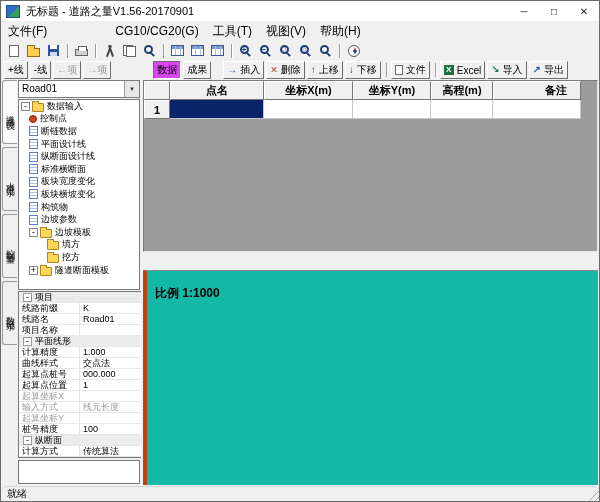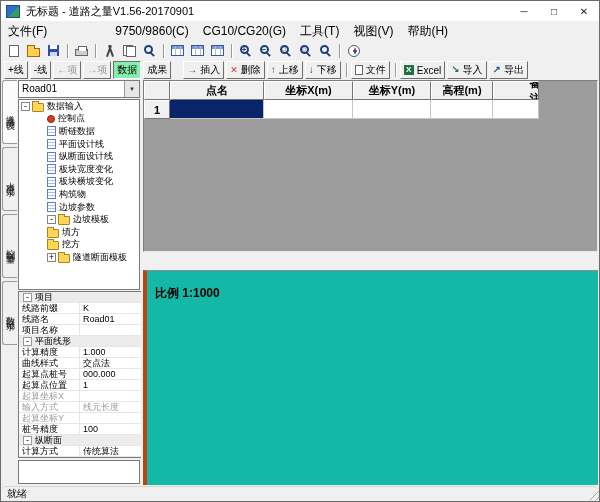--- a/index.html
+++ b/index.html
@@ -43,21 +43,21 @@
 .mag.win::before{content:"□";position:absolute;left:-1px;top:-2px;width:7px;text-align:center;font-size:6px;color:#1f3f7a;line-height:9px;}
 .mag.ext::before{content:"◇";position:absolute;left:-1px;top:-2px;width:7px;text-align:center;font-size:6px;color:#1f3f7a;line-height:9px;}
 .i-grid{width:13px;height:11px;border:1px solid #39589c;background-image:linear-gradient(to right,transparent 3px,#a9bfe2 3px,#a9bfe2 4px,transparent 4px,transparent 8px,#a9bfe2 8px,#a9bfe2 9px,transparent 9px),linear-gradient(#7b9ad0 0 3px,#fff 3px);}
 .i-compass{position:relative;width:12px;height:12px;border:1px solid #555;border-radius:50%;background:#fff;}
 .i-compass::before{content:"";position:absolute;left:4px;top:1px;border-left:2px solid transparent;border-right:2px solid transparent;border-bottom:5px solid #c23a2b;}
 .i-compass::after{content:"";position:absolute;left:4px;bottom:1px;border-left:2px solid transparent;border-right:2px solid transparent;border-top:5px solid #2c4f9e;}
 
 
 .toolbar2{position:absolute;left:0;top:59px;right:0;height:20px;background:#f0f0f0;display:flex;align-items:center;padding-left:3px;}
 .btn{height:18px;background:#f0f0f0;border:1px solid;border-color:#fff #6e6e6e #6e6e6e #fff;font-size:10px;display:flex;align-items:center;padding:0 3px;margin-right:2px;white-space:nowrap;flex:none;}
-.btn.pressed{border-color:#6e6e6e #fff #fff #6e6e6e;background:#86efac;}
+.btn.pressed{border-color:#6e6e6e #fff #fff #6e6e6e;background:#d946ef;margin-left:40px;}
 .btn.dis{color:#9b9b9b;}
 .grpgap{width:10px;flex:none;}
 .bi{display:inline-block;margin-right:3px;line-height:1;}
 .bi-insert::before{content:"→";color:#1d4ea0;font-weight:700;font-size:10px;}
 .bi-delete::before{content:"✕";color:#c23a2b;font-weight:700;font-size:9px;}
 .bi-up::before{content:"↑";color:#1d4ea0;font-weight:700;font-size:10px;}
 .bi-down::before{content:"↓";color:#1d4ea0;font-weight:700;font-size:10px;}
 .bi-file{width:8px;height:10px;background:#fff;border:1px solid #666;}
 .bi-excel{position:relative;width:10px;height:10px;background:#1e7145;}
 .bi-excel::before{content:"X";position:absolute;left:0;top:0;width:10px;text-align:center;color:#fff;font-size:8px;line-height:10px;font-weight:700;}
@@ -74,21 +74,21 @@
 
 
 .left-panel{position:absolute;left:16px;top:0;width:124px;bottom:0;background:#f0f0f0;}
 .combo{position:absolute;left:1px;top:0;width:122px;height:18px;background:#fff;border:1px solid #7a7a7a;display:flex;}
 .combo-text{flex:1;font-size:10px;line-height:16px;padding-left:3px;overflow:hidden;}
 .combo-arrow{width:15px;background:#e6e6e6;border-left:1px solid #9a9a9a;display:flex;align-items:center;justify-content:center;flex:none;}
 .combo-arrow::before{content:"▼";font-size:6px;color:#333;}
 
 .tree{position:absolute;left:1px;top:19px;width:122px;height:191px;background:#fff;border:1px solid #7a7a7a;overflow:hidden;font-size:9px;}
 .trow{display:flex;align-items:center;height:12.6px;white-space:nowrap;padding-left:2px;}
-.trow.lv1{padding-left:28px;align-items:center;}
+.trow.lv1{padding-left:10px;align-items:center;}
 .trow.lv2{padding-left:28px;}
 .exp{width:9px;height:9px;border:1px solid #848484;background:#fff;text-align:center;margin-right:2px;flex:none;position:relative;}
 .exp.minus::before{content:"-";position:absolute;left:0;top:-1px;width:7px;font-size:9px;line-height:9px;text-align:center;}
 .exp.plus::before{content:"+";position:absolute;left:0;top:-1px;width:7px;font-size:9px;line-height:9px;text-align:center;}
 .fold{width:12px;height:9px;background:#ffd658;border:1px solid #a8851f;border-radius:1px;margin-right:3px;flex:none;position:relative;margin-top:2px;}
 .fold::before{content:"";position:absolute;left:-1px;top:-3px;width:5px;height:2px;background:#ffd658;border:1px solid #a8851f;border-bottom:none;}
 .leafic{width:9px;height:10px;background:#fff;border:1px solid #5b7fc4;margin-right:3px;flex:none;background-image:linear-gradient(#fff 2px,#aac4e8 2px,#aac4e8 3px,#fff 3px,#fff 5px,#aac4e8 5px,#aac4e8 6px,#fff 6px);}
 .redic{width:8px;height:8px;border-radius:50%;background:#d2401e;border:1px solid #8c2410;margin-right:3px;flex:none;}
 .tlabel{overflow:hidden;}
 
@@ -105,21 +105,21 @@
 .notebox{position:absolute;left:1px;width:122px;top:380px;height:24px;background:#fff;border:1px solid #7a7a7a;}
 
 
 .vsplit{position:absolute;left:140px;top:0;width:2px;bottom:0;background:#f0f0f0;}
 .content{position:absolute;left:142px;top:0;right:1px;bottom:0;}
 .gridarea{position:absolute;left:0;top:0;right:0;height:172px;background:#9c9c9c;border:1px solid;border-color:#7c7c7c #e8e8e8 #e8e8e8 #7c7c7c;overflow:hidden;}
 .hrow,.drow{display:flex;height:19px;}
 .hcell{background:#f0f0f0;border:1px solid;border-color:#fff #767676 #767676 #fff;font-size:11px;font-weight:bold;display:flex;align-items:center;justify-content:center;flex:none;overflow:hidden;}
 .dcell{background:#fff;border-right:1px solid #c6c6c6;border-bottom:1px solid #c6c6c6;font-size:11px;flex:none;overflow:hidden;}
 .dcell.sel{background:#0a246a;}
-.w0{width:26px;}.w1{width:94px;}.w2{width:89px;}.w3{width:78px;}.w4{width:62px;}.w5{width:46px;padding-left:38px;}
+.w0{width:26px;}.w1{width:94px;}.w2{width:89px;}.w3{width:78px;}.w4{width:62px;}.w5{width:88px;padding-left:38px;}
 .preview{position:absolute;left:0;right:0;top:174px;bottom:1px;background:#14b8a6;border-top:1px solid #8c8c8c;border-left:4px solid #c2410c;margin-top:16px;}
 .scale-label{font-weight:bold;font-size:12px;margin:14px 0 0 8px;}
 
 
 .statusbar{position:absolute;left:0;right:0;bottom:0;height:15px;background:#f0f0f0;border-top:1px solid #d6d6d6;display:flex;align-items:center;font-size:10px;padding-left:6px;border-radius:6px;}
 .grip{margin-left:auto;width:13px;height:13px;background:repeating-linear-gradient(135deg,transparent 0 3px,#a8a8a8 3px 4px);clip-path:polygon(100% 0,100% 100%,0 100%);}
 </style>
 </head>
 <body>
 
@@ -129,21 +129,20 @@
     <span class="app-icon"></span>
     <span class="title-text">无标题 - 道路之量V1.56-20170901</span>
     <span class="win-btn">─</span>
     <span class="win-btn">□</span>
     <span class="win-btn">✕</span>
   </div>
 
   <div class="menubar">
     <span class="menu-item">文件(F)</span>
     <span class="menu-item hl">编辑(E)</span>
-    <span class="menu-item">9750/9860(C)</span>
     <span class="menu-item">CG10/CG20(G)</span>
     <span class="menu-item">工具(T)</span>
     <span class="menu-item">视图(V)</span>
     <span class="menu-item">帮助(H)</span>
   </div>
 
   <div class="toolbar1">
     <span class="tbtn">
         <span class="i-page"></span>
       </span>
@@ -285,20 +284,24 @@
             <span class="leafic"></span>
             <span class="tlabel">断链数据</span>
           </div>
         <div class="trow lv1">
             <span class="leafic"></span>
             <span class="tlabel">平面设计线</span>
           </div>
         <div class="trow lv1">
             <span class="leafic"></span>
             <span class="tlabel">纵断面设计线</span>
+          </div>
+        <div class="trow lv1">
+            <span class="leafic"></span>
+            <span class="tlabel">标准横断面</span>
           </div>
         <div class="trow lv1">
             <span class="leafic"></span>
             <span class="tlabel">板块宽度变化</span>
           </div>
         <div class="trow lv1">
             <span class="leafic"></span>
             <span class="tlabel">板块横坡变化</span>
           </div>
         <div class="trow lv1">

